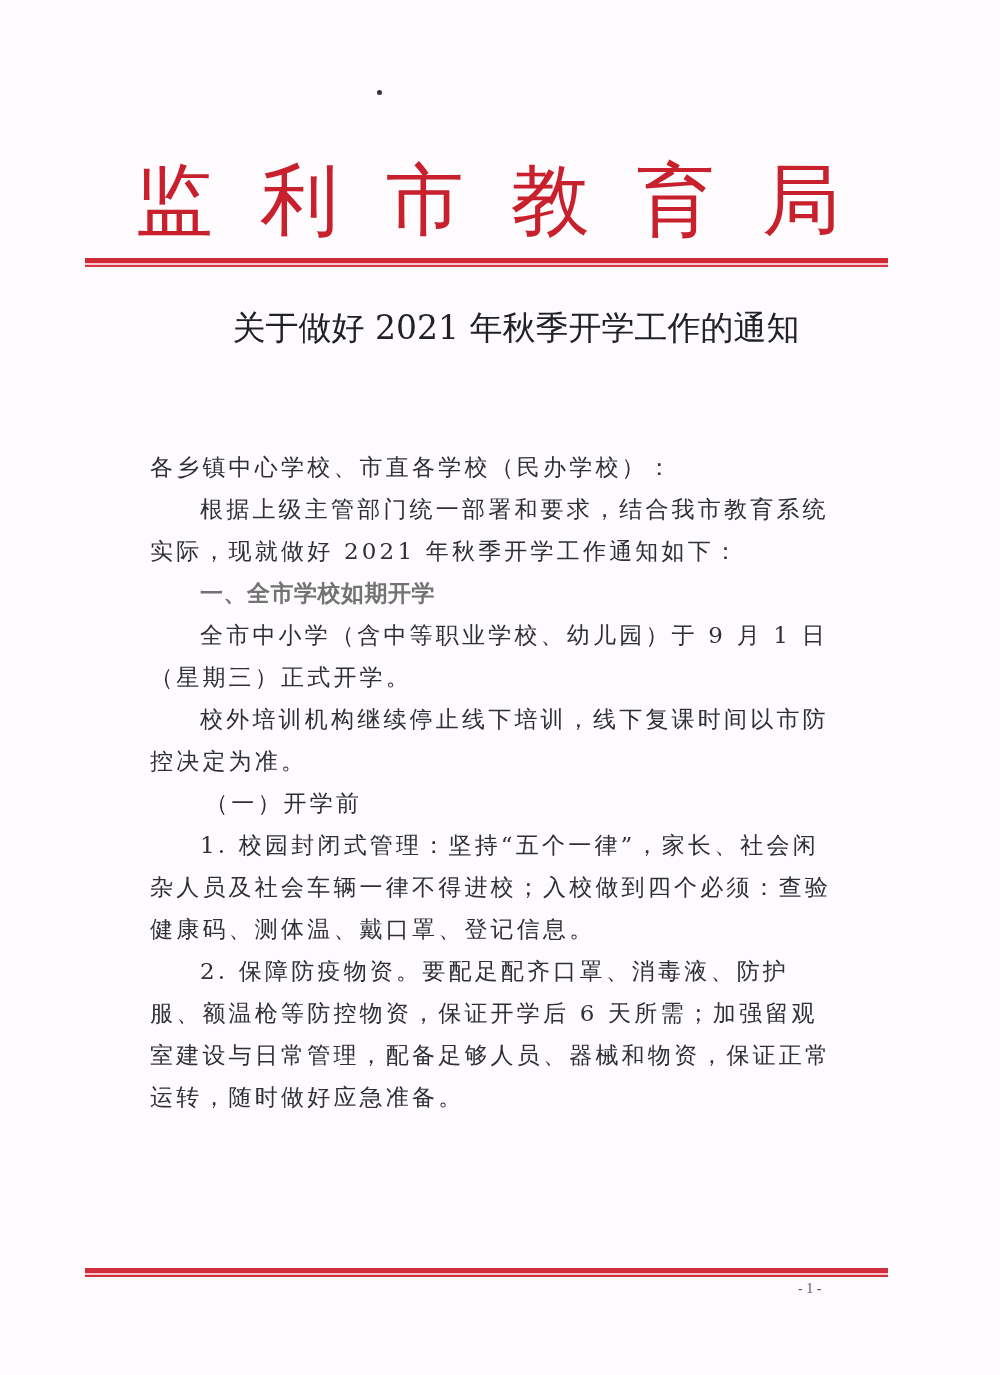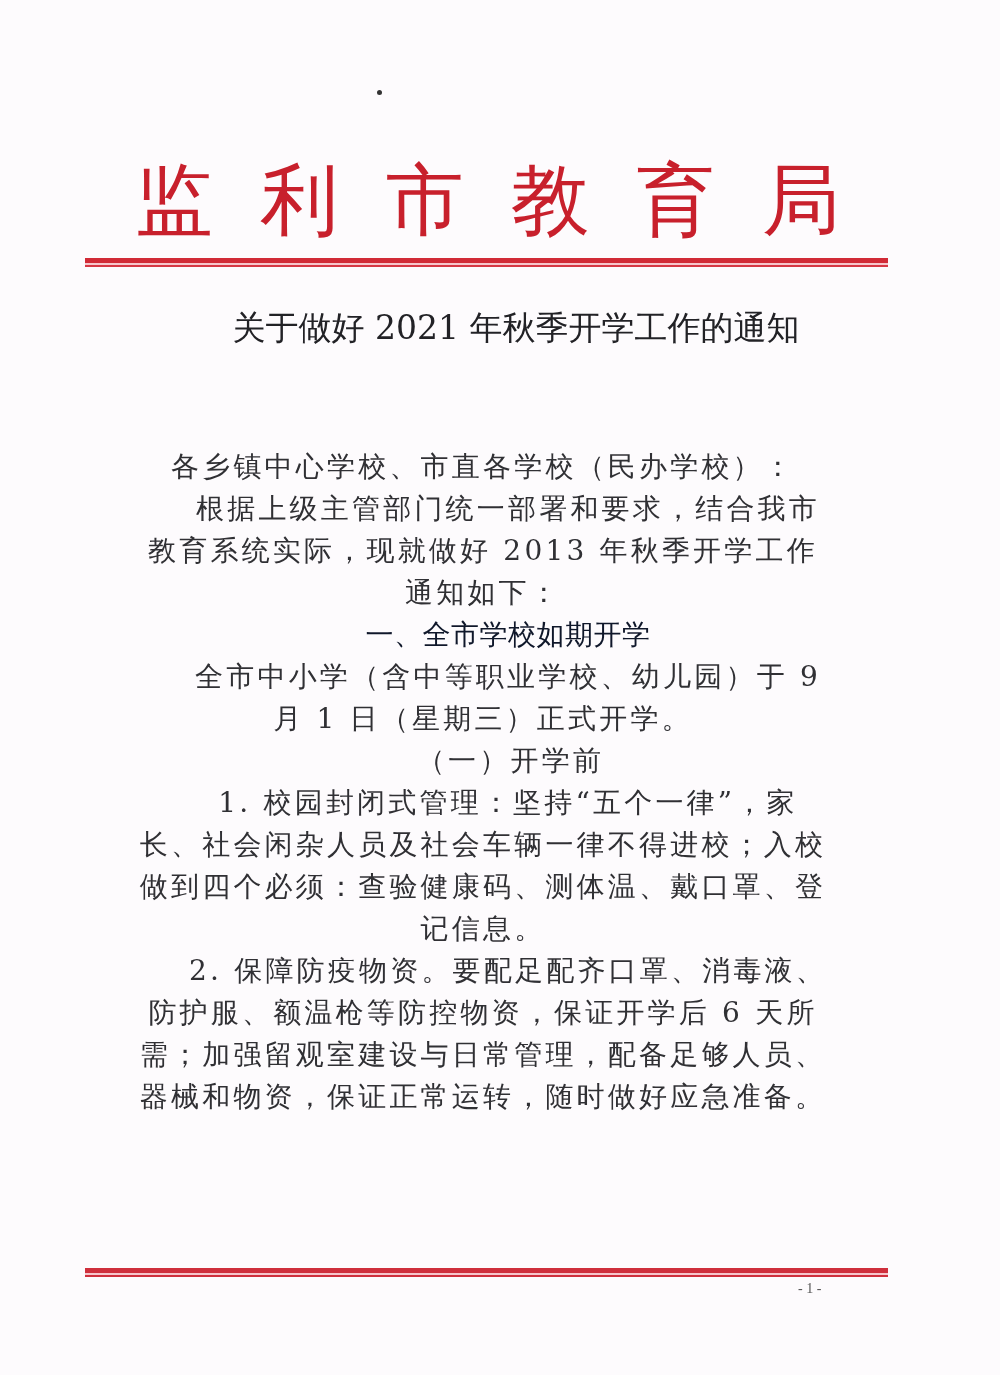--- a/index.html
+++ b/index.html
@@ -32,31 +32,30 @@
   .rule.bottom { top: 1268px; }
   .rule.bottom .thick, .rule.bottom .thin { background: #cf2f3c; }
   .title {
     position: absolute; left: 0; width: 1000px; top: 303px;
     text-align: center; font-size: 33px; line-height: 50px;
     font-family: "DejaVu Serif", serif; color: #222226;
     letter-spacing: 0;
     padding-left: 16px;
   }
   .body {
-    position: absolute; left: 138px; top: 446px; width: 690px;
+    position: absolute; left: 150px; top: 446px; width: 690px;
     font-family: "DejaVu Serif", serif;
-    font-size: 28px; line-height: 42px; color: #303034;
+    font-size: 23px; line-height: 42px; color: #303034;
     letter-spacing: 3.2px;
-    text-align: center;
   }
   .body p { margin: 0; }
   .indent { text-indent: 50px; }
   .heading {
-    font-family: "DejaVu Sans", sans-serif; font-weight: normal;
-    text-indent: 50px; letter-spacing: 0.5px; color: #0f172a;
+    font-family: "DejaVu Sans", sans-serif; font-weight: bold;
+    text-indent: 50px; letter-spacing: 0.5px; color: #737373;
   }
   .sub { text-indent: 55px; }
   .page-num {
     position: absolute; left: 798px; top: 1281px;
     font-size: 14px; color: #555; font-family: "Liberation Serif", serif;
   }
 </style>
 </head>
 <body>
 
@@ -75,23 +74,24 @@
   <div class="rule top">
     <div class="thick"></div>
       <div class="gap"></div>
       <div class="thin"></div>
   </div>
 
   <div class="title">关于做好 2021 年秋季开学工作的通知</div>
 
   <div class="body">
     <p>各乡镇中心学校、市直各学校（民办学校）：</p>
-    <p class="indent">根据上级主管部门统一部署和要求，结合我市教育系统实际，现就做好 2013 年秋季开学工作通知如下：</p>
+    <p class="indent">根据上级主管部门统一部署和要求，结合我市教育系统实际，现就做好 2021 年秋季开学工作通知如下：</p>
     <p class="heading">一、全市学校如期开学</p>
     <p class="indent">全市中小学（含中等职业学校、幼儿园）于 9 月 1 日（星期三）正式开学。</p>
+    <p class="indent">校外培训机构继续停止线下培训，线下复课时间以市防控决定为准。</p>
     <p class="sub">（一）开学前</p>
     <p class="indent">1. 校园封闭式管理：坚持“五个一律”，家长、社会闲杂人员及社会车辆一律不得进校；入校做到四个必须：查验健康码、测体温、戴口罩、登记信息。</p>
     <p class="indent">2. 保障防疫物资。要配足配齐口罩、消毒液、防护服、额温枪等防控物资，保证开学后 6 天所需；加强留观室建设与日常管理，配备足够人员、器械和物资，保证正常运转，随时做好应急准备。</p>
   </div>
 
   <div class="rule bottom">
     <div class="thick"></div>
       <div class="gap"></div>
       <div class="thin"></div>
   </div>

